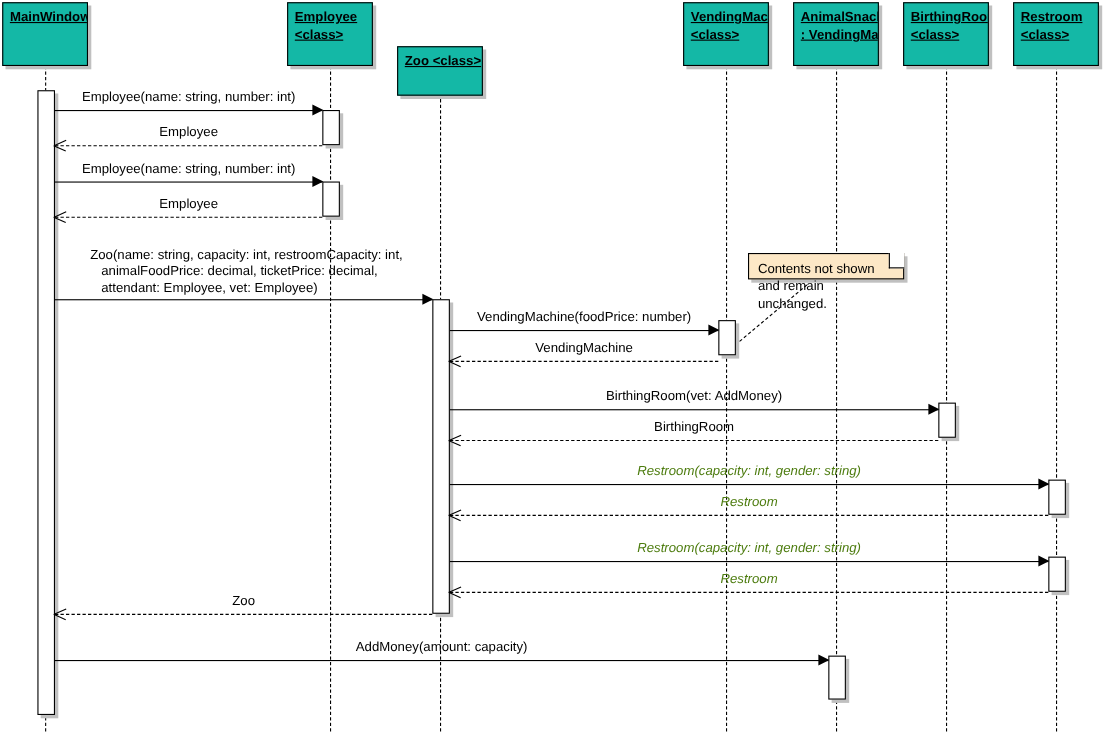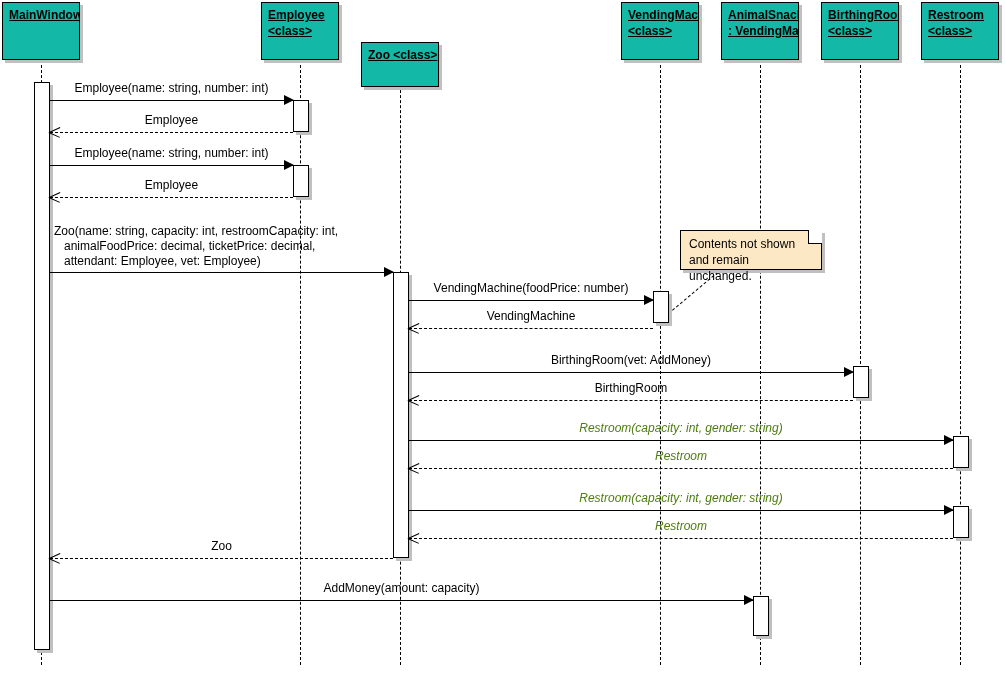--- a/index.html
+++ b/index.html
@@ -233,21 +233,21 @@
         <div class="line"></div>
         <div class="head-open">
           <i class="up"></i>
           <i class="down"></i>
         </div>
         <div class="label">Employee</div>
       </div>
       <div class="msg" style="left: 50px; top: 272px; width: 343px;">
         <div class="line"></div>
         <div class="head-solid"></div>
-        <div class="label left multi" style="padding-left: 4px;">Zoo(name: string, capacity: int, restroomCapacity: int,
+        <div class="label left multi" style="padding-left: 32px;">Zoo(name: string, capacity: int, restroomCapacity: int,
    animalFoodPrice: decimal, ticketPrice: decimal,
    attendant: Employee, vet: Employee)</div>
       </div>
       <div class="msg" style="left: 409px; top: 300px; width: 244px;">
         <div class="line"></div>
         <div class="head-solid"></div>
         <div class="label">VendingMachine(foodPrice: number)</div>
       </div>
       <div class="msg ret" style="left: 409px; top: 328px; width: 244px;">
         <div class="line"></div>
@@ -306,17 +306,17 @@
       </div>
       <div class="msg" style="left: 50px; top: 600px; width: 703px;">
         <div class="line"></div>
         <div class="head-solid"></div>
         <div class="label">AddMoney(amount: capacity)</div>
       </div>
     </div>
 
   <div id="note-layer">
       <div class="note-leader" style="left: 672px; top: 310px; width: 80px; transform: rotate(-40deg);"></div>
-      <div class="note" style="left: 680px; top: 230px; width: 142px; height: 40px;"><div class="fold"></div><span>Contents not shown
+      <div class="note" style="left: 680px; top: 230px; width: 142px; height: 24px;"><div class="fold"></div><span>Contents not shown
 and remain unchanged.</span></div>
     </div>
 
 </div>
 
 </body></html>

